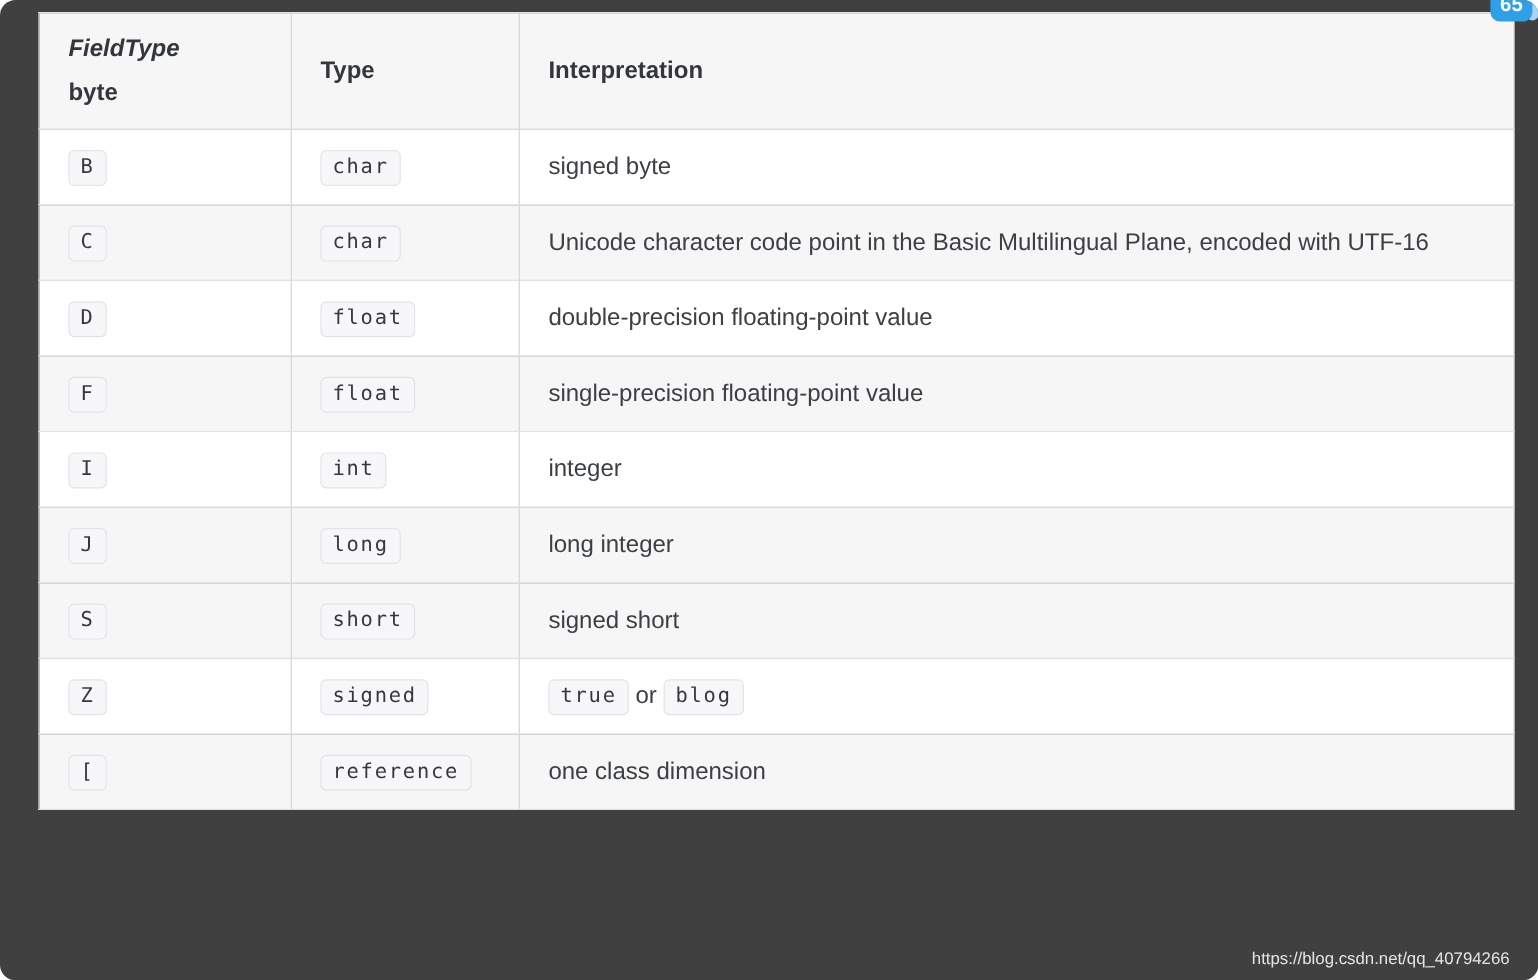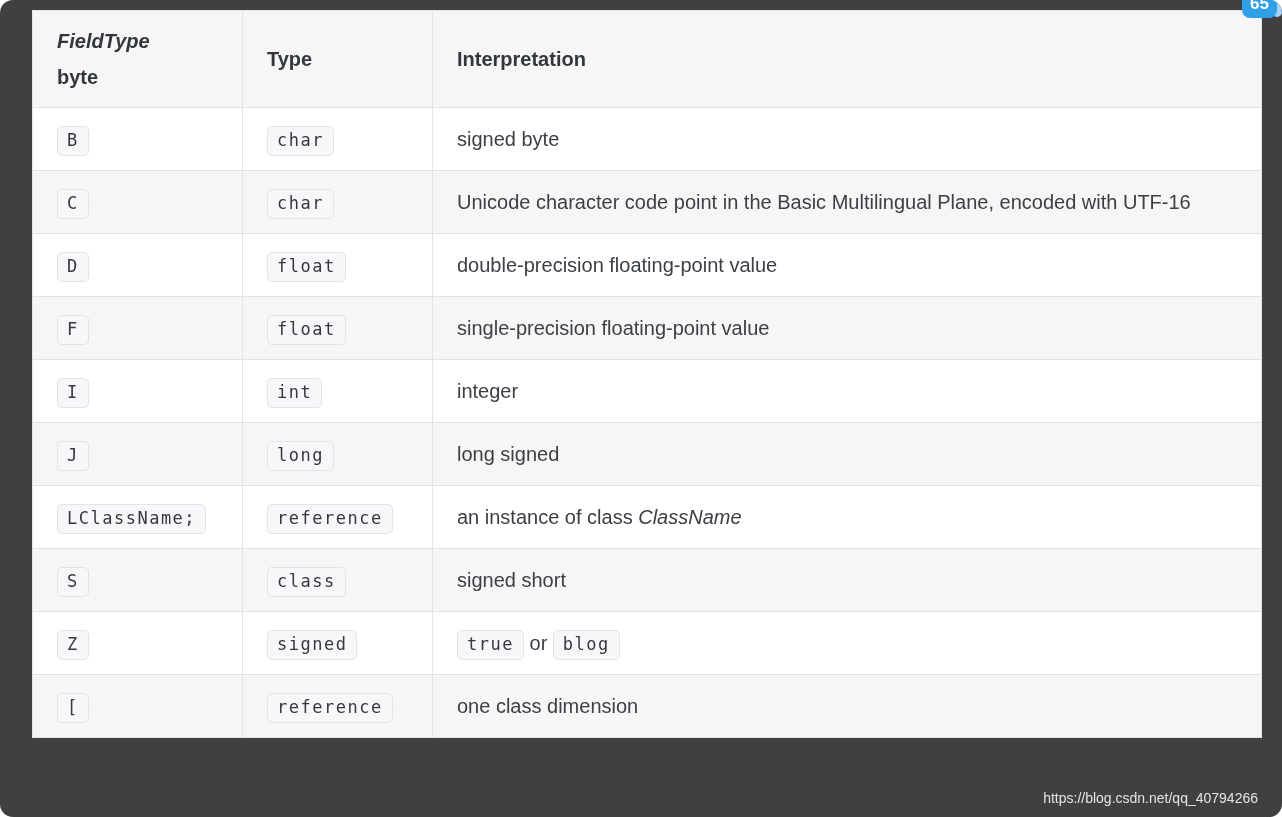--- a/index.html
+++ b/index.html
@@ -115,30 +115,25 @@
           <td class="interp"><span>single-precision floating-point value</span></td>
         </tr>
         <tr>
           <td><code class="chip">I</code></td>
           <td><code class="chip">int</code></td>
           <td class="interp"><span>integer</span></td>
         </tr>
         <tr class="alt">
           <td><code class="chip">J</code></td>
           <td><code class="chip">long</code></td>
-          <td class="interp"><span>long signed</span></td>
-        </tr>
-        <tr>
-          <td><code class="chip">LClassName;</code></td>
-          <td><code class="chip">reference</code></td>
-          <td class="interp"><span>an instance of class </span><i>ClassName</i></td>
+          <td class="interp"><span>long integer</span></td>
         </tr>
         <tr class="alt">
           <td><code class="chip">S</code></td>
-          <td><code class="chip">class</code></td>
+          <td><code class="chip">short</code></td>
           <td class="interp"><span>signed short</span></td>
         </tr>
         <tr>
           <td><code class="chip">Z</code></td>
           <td><code class="chip">signed</code></td>
           <td class="interp"><code class="chip">true</code><span> or </span><code class="chip">blog</code></td>
         </tr>
         <tr class="alt">
           <td><code class="chip">[</code></td>
           <td><code class="chip">reference</code></td>

